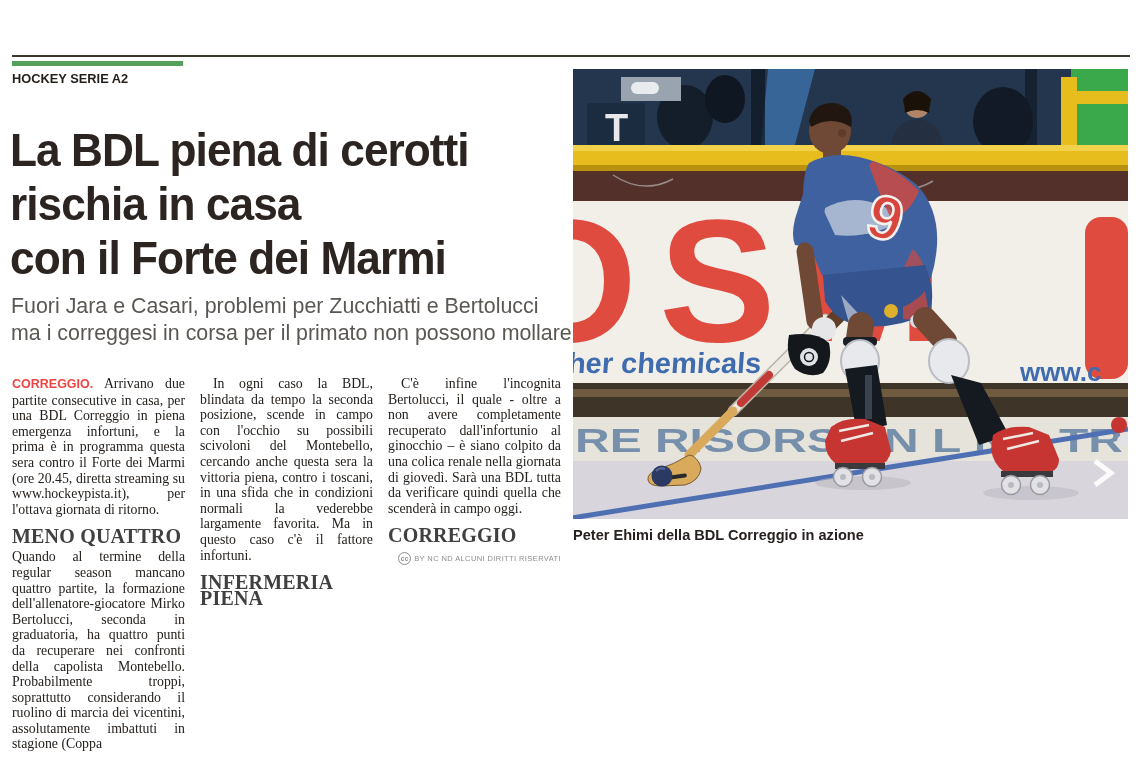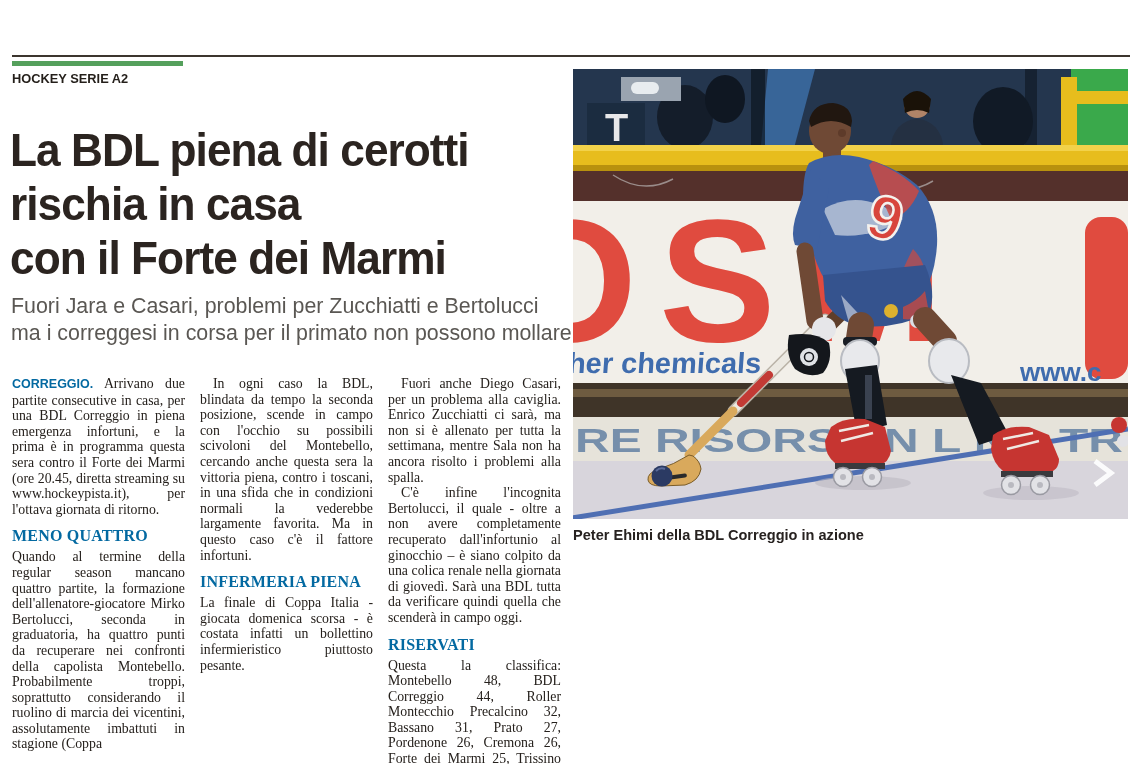--- a/index.html
+++ b/index.html
@@ -29,24 +29,24 @@
   .col{flex:0 0 173px;width:173px;}
   .byline-block{margin:4px 0 16px 0;}
   .byline-rule{width:45px;height:2px;background:#2b2522;}
   .byline{font-size:16.5px;font-weight:bold;color:#2b2522;padding:5px 0 6px 0;
     transform:scaleX(.97);transform-origin:left top;}
   p.body{
     font-family:"Liberation Serif",serif;font-size:13.8px;line-height:15.6px;
     color:#25201c;text-align:justify;margin:0;hyphens:auto;-webkit-hyphens:auto;
   }
   p.indent{text-indent:13px;}
-  .lead-label{font-family:"Liberation Sans",sans-serif;font-weight:bold;font-size:12.5px;color:#0369a1;}
+  .lead-label{font-family:"Liberation Sans",sans-serif;font-weight:bold;font-size:12.5px;color:#ef4444;}
   h3.subhead{
-    font-family:"Liberation Serif",serif;font-size:16px;line-height:16px;font-weight:bold;
-    color:#0369a1;margin:11px 0 5px 0;letter-spacing:.2px;
+    font-family:"Liberation Serif",serif;font-size:20px;line-height:16px;font-weight:bold;
+    color:#404040;margin:11px 0 5px 0;letter-spacing:.2px;
   }
   .license-line{
     margin-top:9px;display:flex;justify-content:flex-end;align-items:center;gap:3px;
     font-size:7.5px;color:#8d8d8d;letter-spacing:.4px;
   }
   .cc-icon{
     display:inline-flex;align-items:center;justify-content:center;
     width:11px;height:11px;border:1px solid #8d8d8d;border-radius:50%;
     font-size:6.5px;font-weight:bold;color:#8d8d8d;line-height:1;
   }
@@ -77,28 +77,25 @@
 
     <div class="col">
       <p class="body"><span class="lead-label">CORREGGIO.</span><span> Arrivano due partite consecutive in casa, per una BDL Correggio in piena emergenza infortuni, e la prima è in programma questa sera contro il Forte dei Marmi (ore 20.45, diretta streaming su www.hockeypista.it), per l'ottava giornata di ritorno.</span></p>
       <h3 class="subhead">MENO QUATTRO</h3>
       <p class="body">Quando al termine della regular season mancano quattro partite, la formazione dell'allenatore-giocatore Mirko Bertolucci, seconda in graduatoria, ha quattro punti da recuperare nei confronti della capolista Montebello. Probabilmente troppi, soprattutto considerando il ruolino di marcia dei vicentini, assolutamente imbattuti in stagione (Coppa</p>
     </div>
 
     <div class="col">
       <p class="body indent">In ogni caso la BDL, blindata da tempo la seconda posizione, scende in campo con l'occhio su possibili scivoloni del Montebello, cercando anche questa sera la vittoria piena, contro i toscani, in una sfida che in condizioni normali la vederebbe largamente favorita. Ma in questo caso c'è il fattore infortuni.</p>
       <h3 class="subhead">INFERMERIA PIENA</h3>
-      <p class="body">La finale di Coppa Italia - giocata domenica scorsa - è costata infatti un bollettino infermieristico piuttosto pesante.</p>
     </div>
 
     <div class="col">
-      <p class="body indent">Fuori anche Diego Casari, per un problema alla caviglia. Enrico Zucchiatti ci sarà, ma non si è allenato per tutta la settimana, mentre Sala non ha ancora risolto i problemi alla spalla.</p>
       <p class="body indent">C'è infine l'incognita Bertolucci, il quale - oltre a non avere completamente recuperato dall'infortunio al ginocchio – è siano colpito da una colica renale nella giornata di giovedì. Sarà una BDL tutta da verificare quindi quella che scenderà in campo oggi.</p>
-      <h3 class="subhead">RISERVATI</h3>
-      <p class="body">Questa la classifica: Montebello 48, BDL Correggio 44, Roller Montecchio Precalcino 32, Bassano 31, Prato 27, Pordenone 26, Cremona 26, Forte dei Marmi 25, Trissino 18, Modena 16, Mirandola 13, Novara 4. —</p>
+      <h3 class="subhead">CORREGGIO</h3>
       <div class="license-line">
         <span class="cc-icon">cc</span>
         <span>BY NC ND ALCUNI DIRITTI RISERVATI</span>
       </div>
     </div>
 
   </div>
 
   <div class="photo">
     <svg width="555" height="450" viewBox="0 0 555 450">

